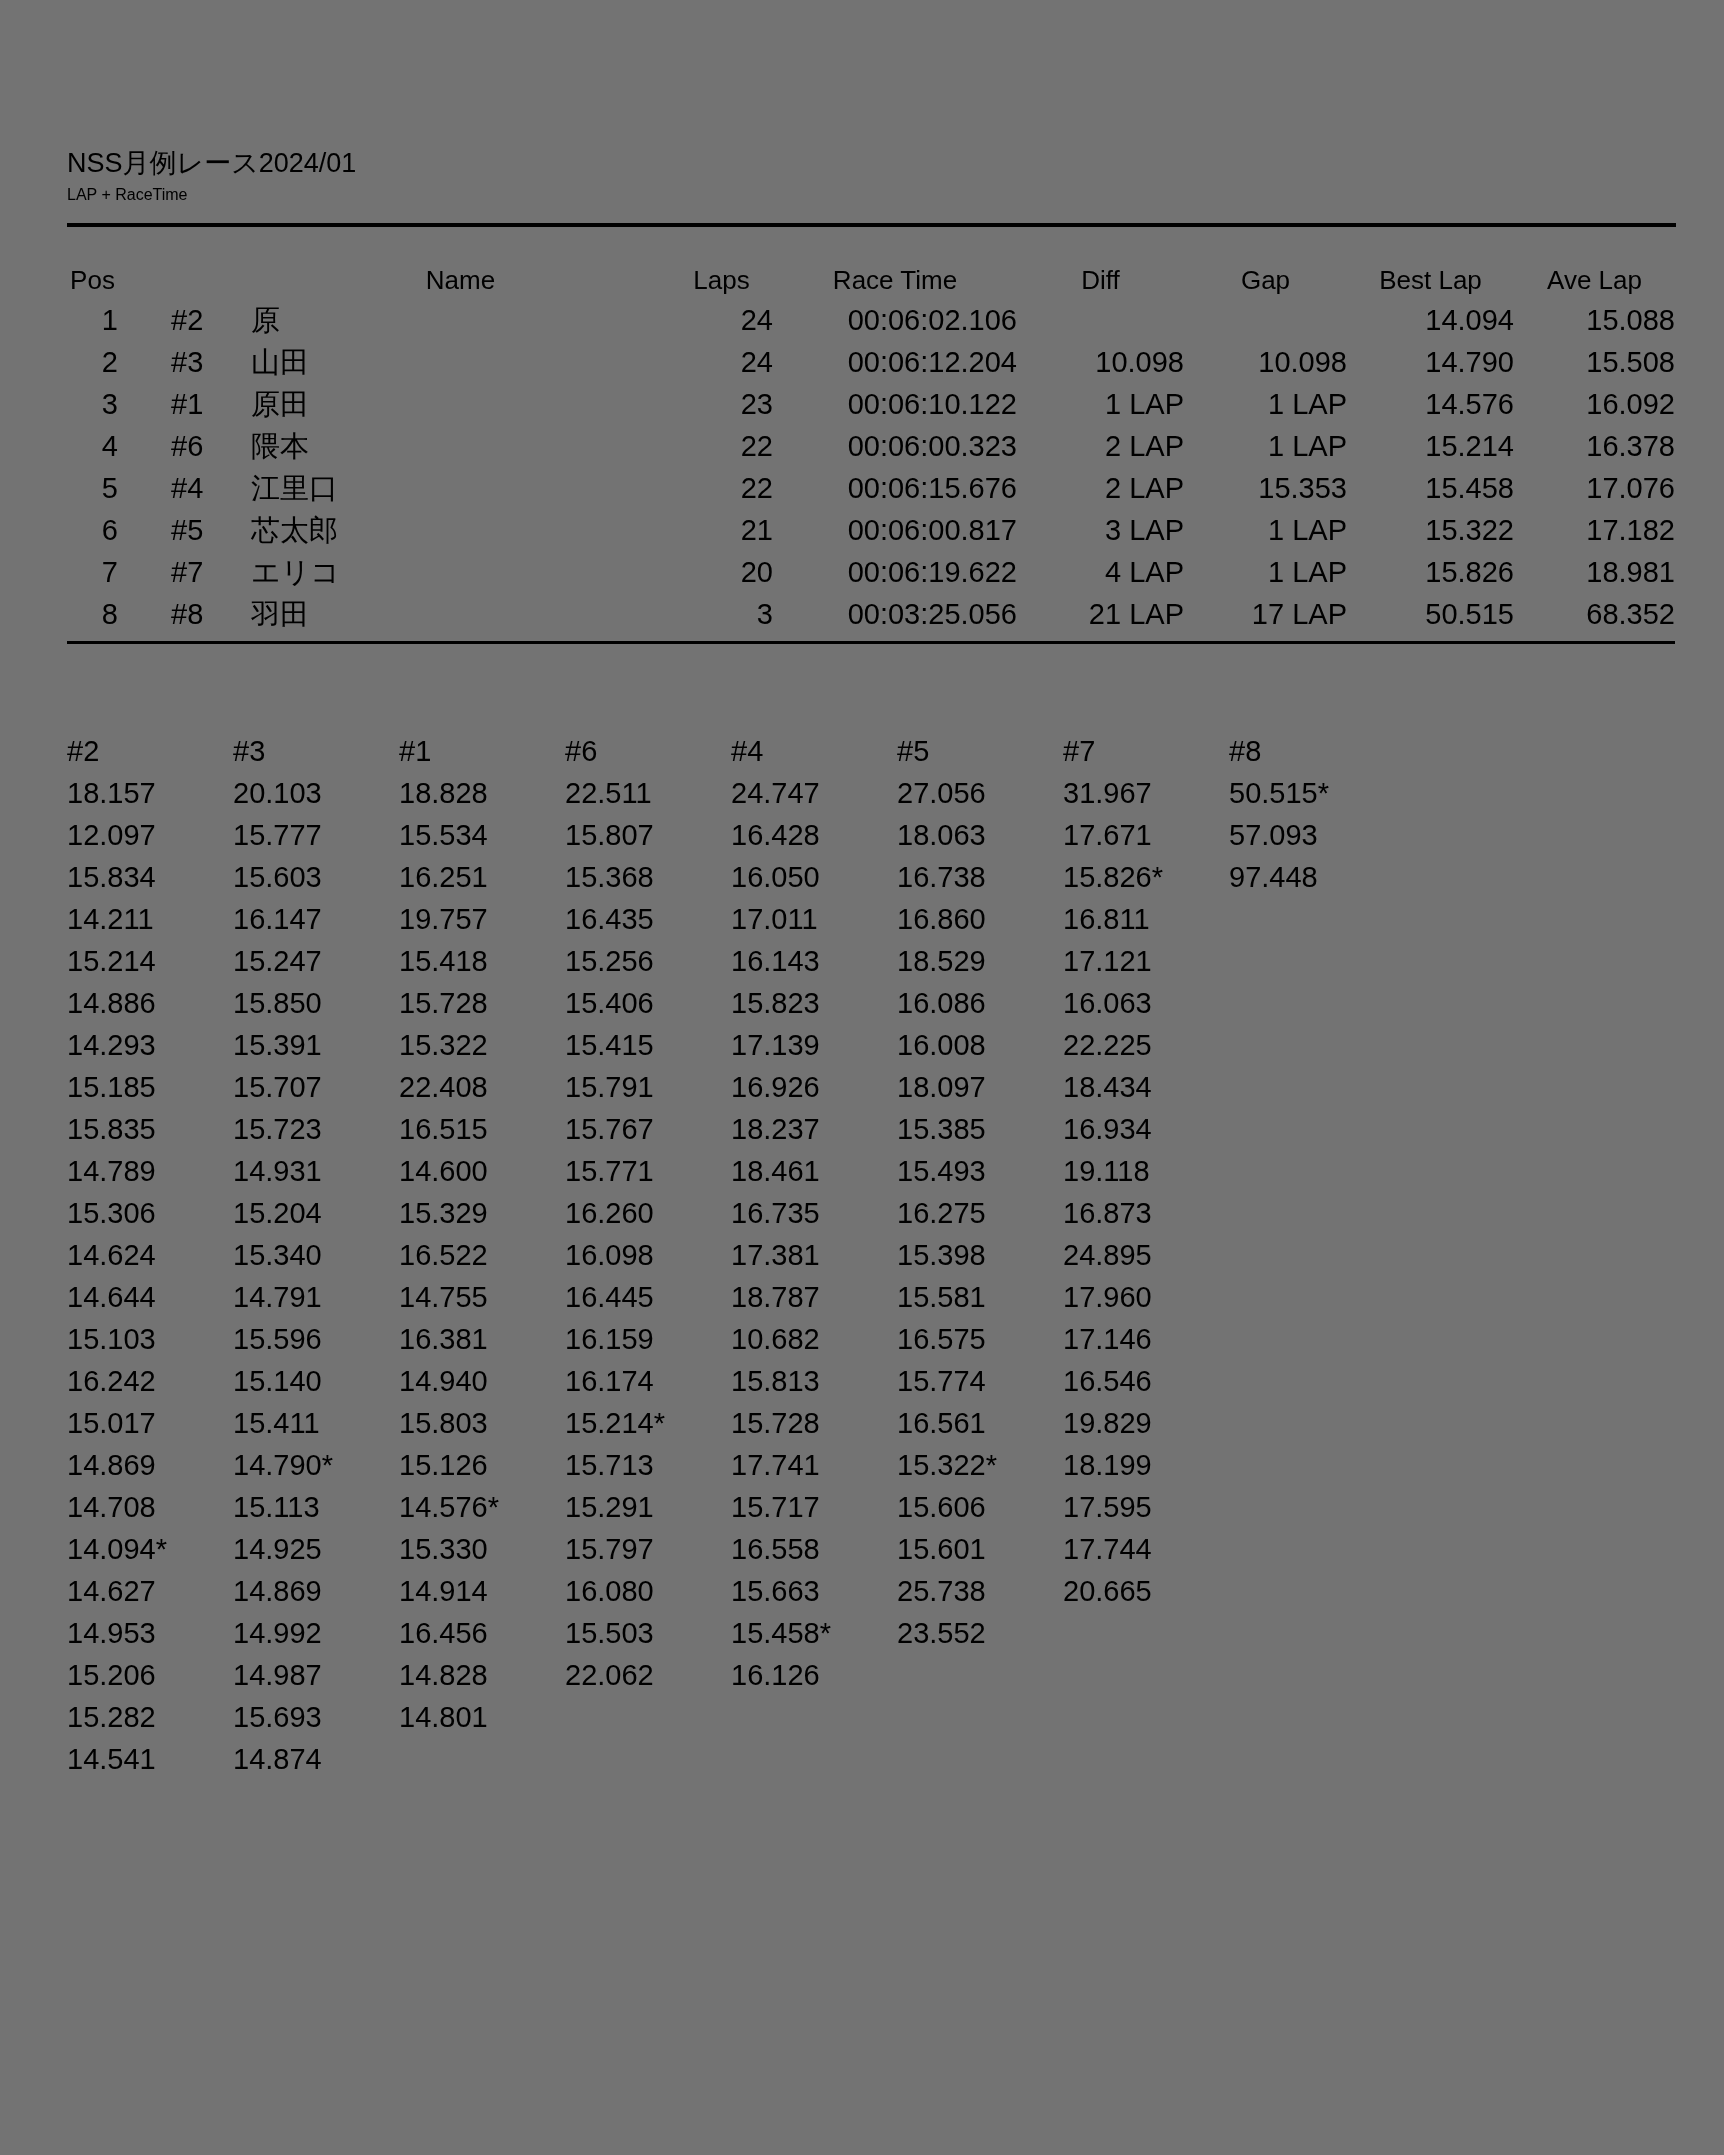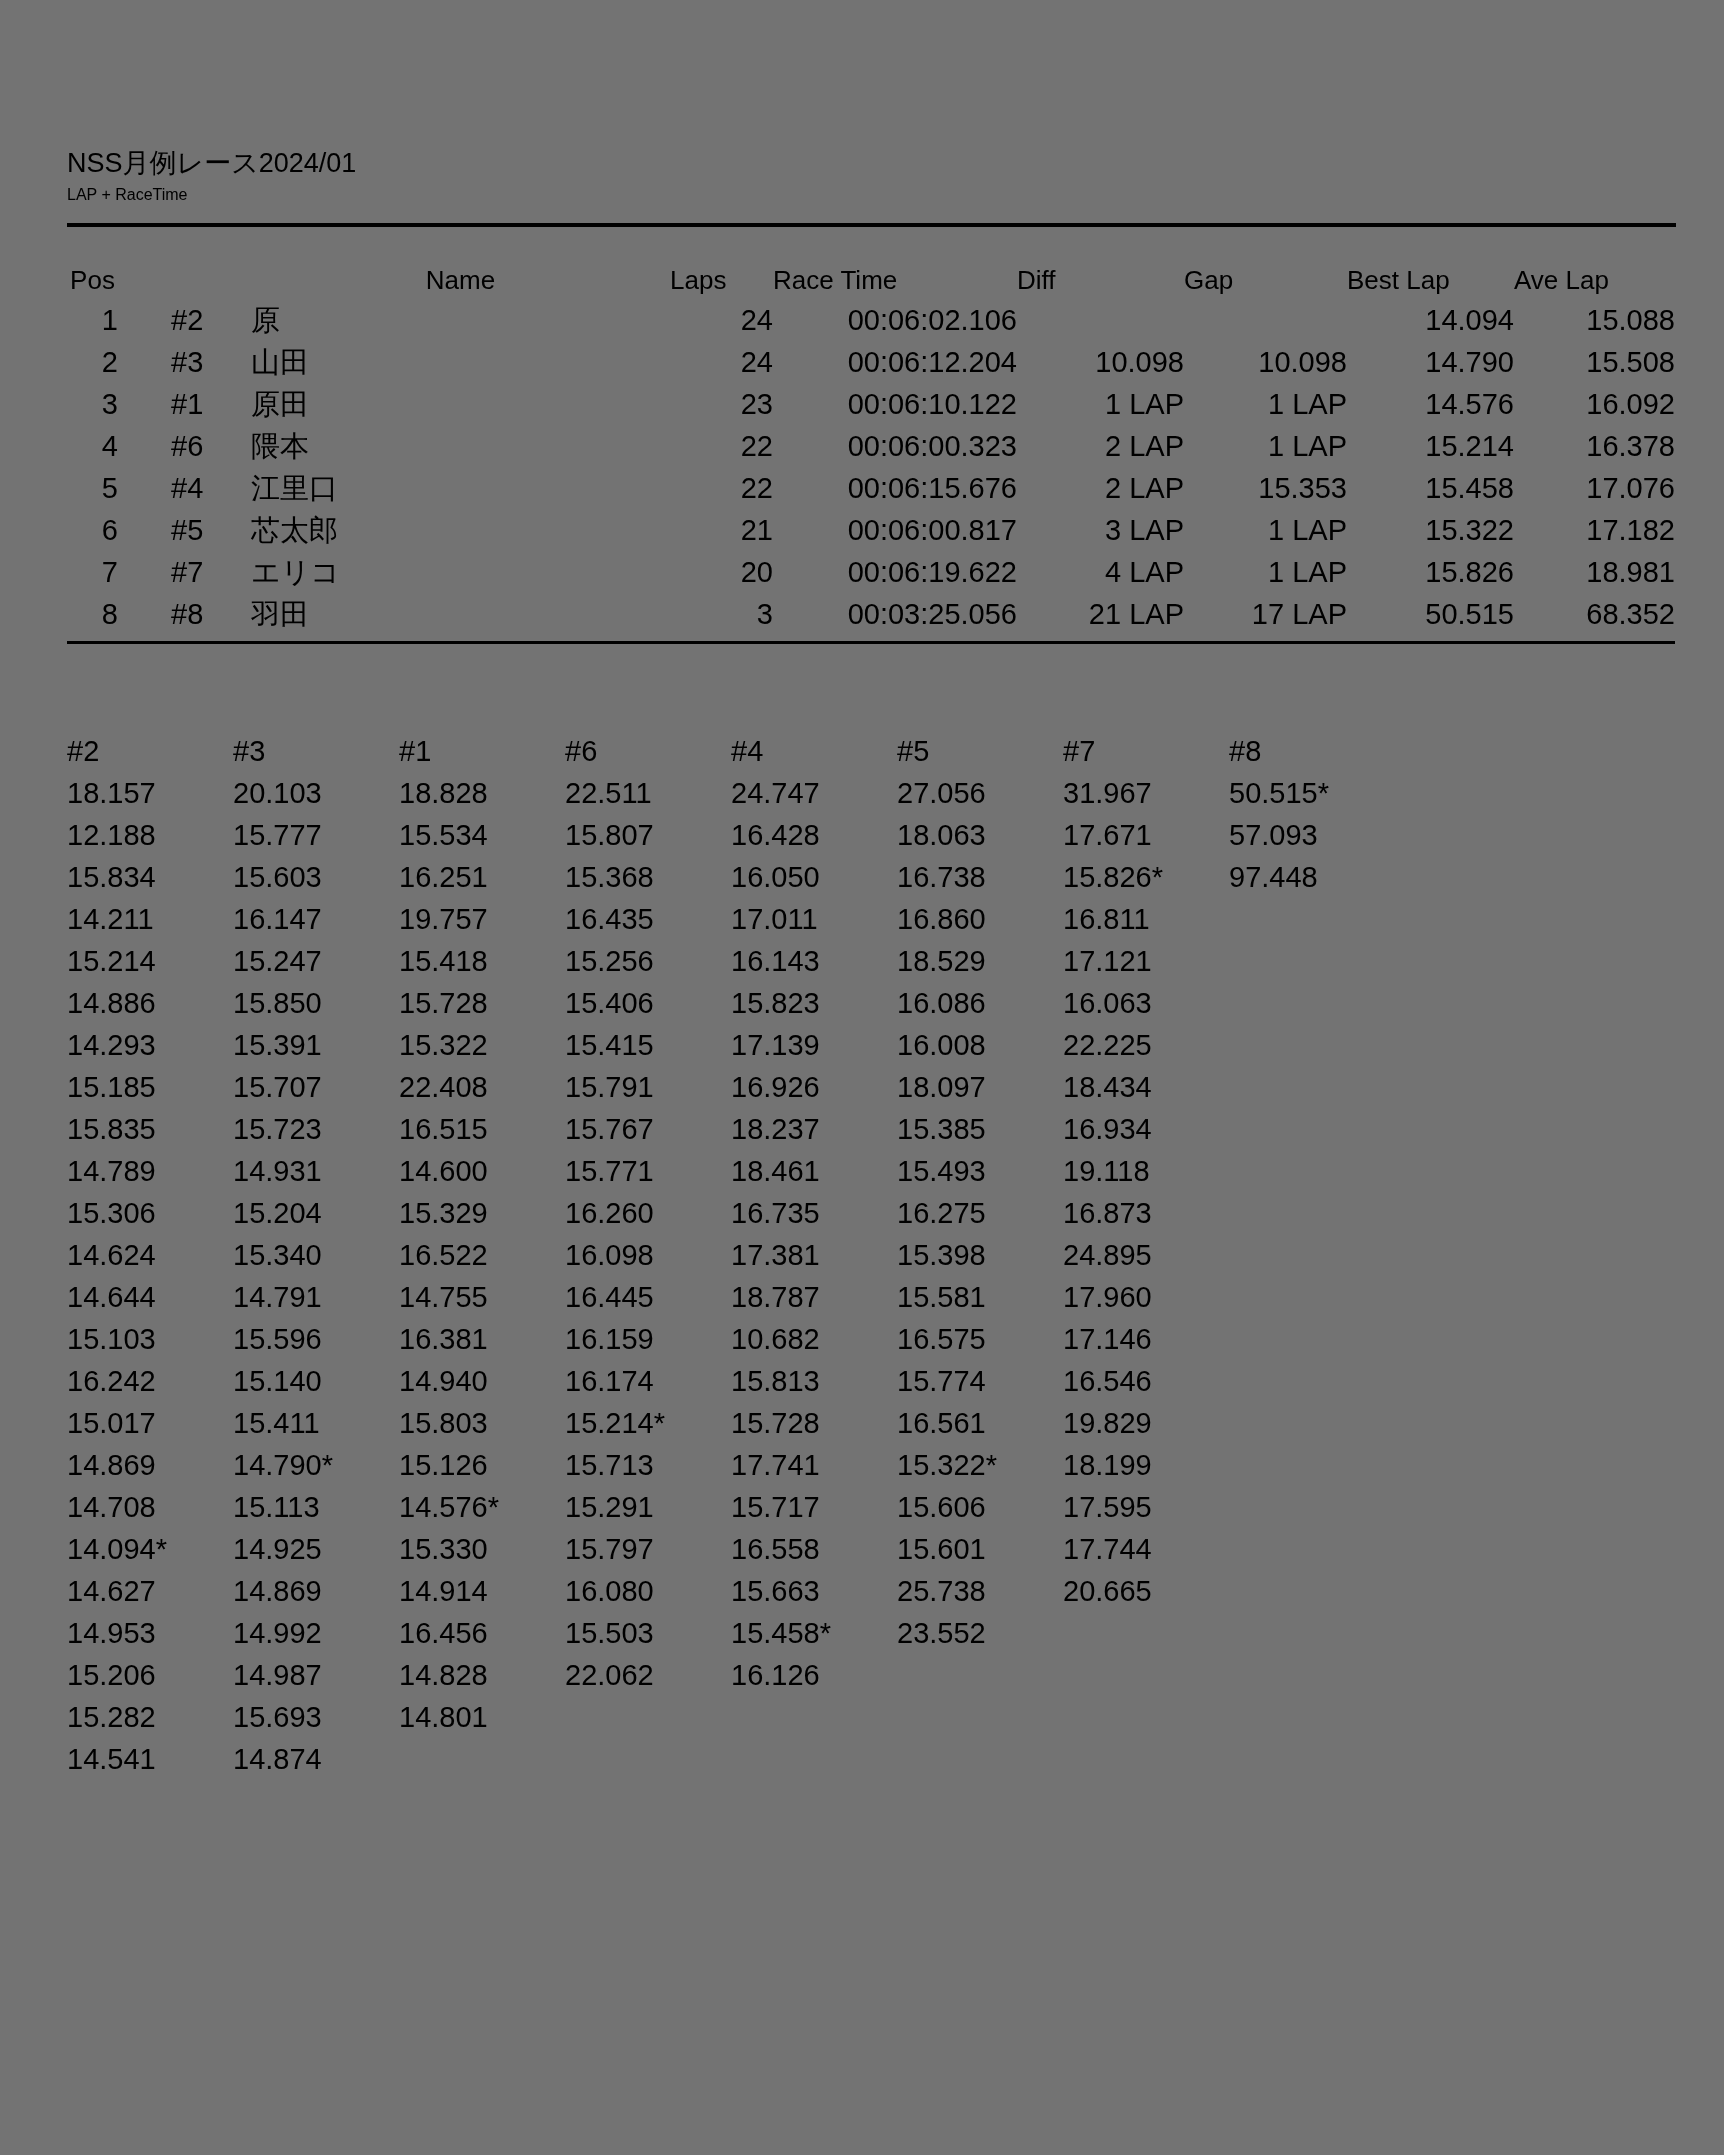--- a/index.html
+++ b/index.html
@@ -36,21 +36,21 @@
   }
   table.results th, table.results td {
     padding: 0;
     white-space: nowrap;
     overflow: visible;
   }
   table.results thead th {
     font-weight: normal;
     font-size: 26px;
     line-height: 38px;
-    text-align: left;
+    text-align: center;
   }
   table.results thead th.pos, table.results thead th.name { text-align: center; }
   table.results td {
     font-size: 29px;
     line-height: 42px;
     text-align: right;
   }
   table.results td.no, table.results td.name { text-align: left; }
   table.results td.no { padding-left: 53px; }
   table.results tbody tr:last-child td { padding-bottom: 6.8px; }
@@ -185,21 +185,21 @@
           <td class="best_lap">50.515</td>
           <td class="ave_lap">68.352</td>
         </tr>
       </tbody>
   </table>
 
   <div class="lapchart">
       <div class="lapcol">
         <div class="hdr">#2</div>
         <div class="val">18.157</div>
-        <div class="val">12.188</div>
+        <div class="val">12.097</div>
         <div class="val">15.834</div>
         <div class="val">14.211</div>
         <div class="val">15.214</div>
         <div class="val">14.886</div>
         <div class="val">14.293</div>
         <div class="val">15.185</div>
         <div class="val">15.835</div>
         <div class="val">14.789</div>
         <div class="val">15.306</div>
         <div class="val">14.624</div>

